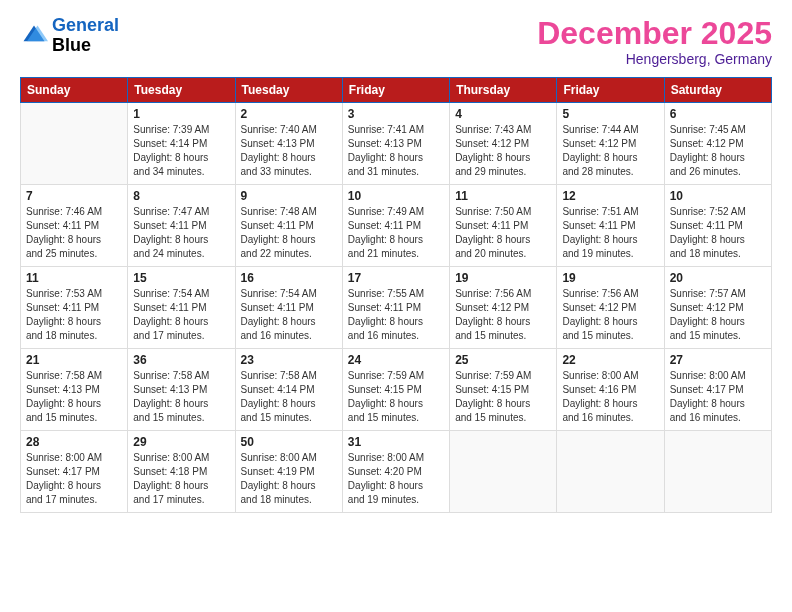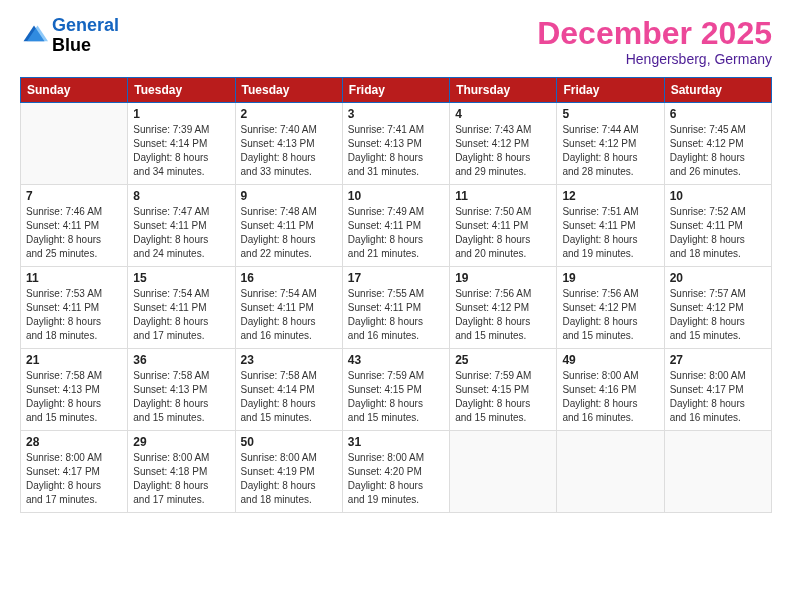--- a/index.html
+++ b/index.html
@@ -224,29 +224,29 @@
           </td>
           <td>
             <span class="day-number">36</span>
             <div class="day-info">Sunrise: 7:58 AM<br>Sunset: 4:13 PM<br>Daylight: 8 hours<br>and 15 minutes.</div>
           </td>
           <td>
             <span class="day-number">23</span>
             <div class="day-info">Sunrise: 7:58 AM<br>Sunset: 4:14 PM<br>Daylight: 8 hours<br>and 15 minutes.</div>
           </td>
           <td>
-            <span class="day-number">43</span>
+            <span class="day-number">24</span>
             <div class="day-info">Sunrise: 7:59 AM<br>Sunset: 4:15 PM<br>Daylight: 8 hours<br>and 15 minutes.</div>
           </td>
           <td>
             <span class="day-number">25</span>
             <div class="day-info">Sunrise: 7:59 AM<br>Sunset: 4:15 PM<br>Daylight: 8 hours<br>and 15 minutes.</div>
           </td>
           <td>
-            <span class="day-number">49</span>
+            <span class="day-number">22</span>
             <div class="day-info">Sunrise: 8:00 AM<br>Sunset: 4:16 PM<br>Daylight: 8 hours<br>and 16 minutes.</div>
           </td>
           <td>
             <span class="day-number">27</span>
             <div class="day-info">Sunrise: 8:00 AM<br>Sunset: 4:17 PM<br>Daylight: 8 hours<br>and 16 minutes.</div>
           </td>
         </tr>
         <tr class="week-row">
           <td>
             <span class="day-number">28</span>

